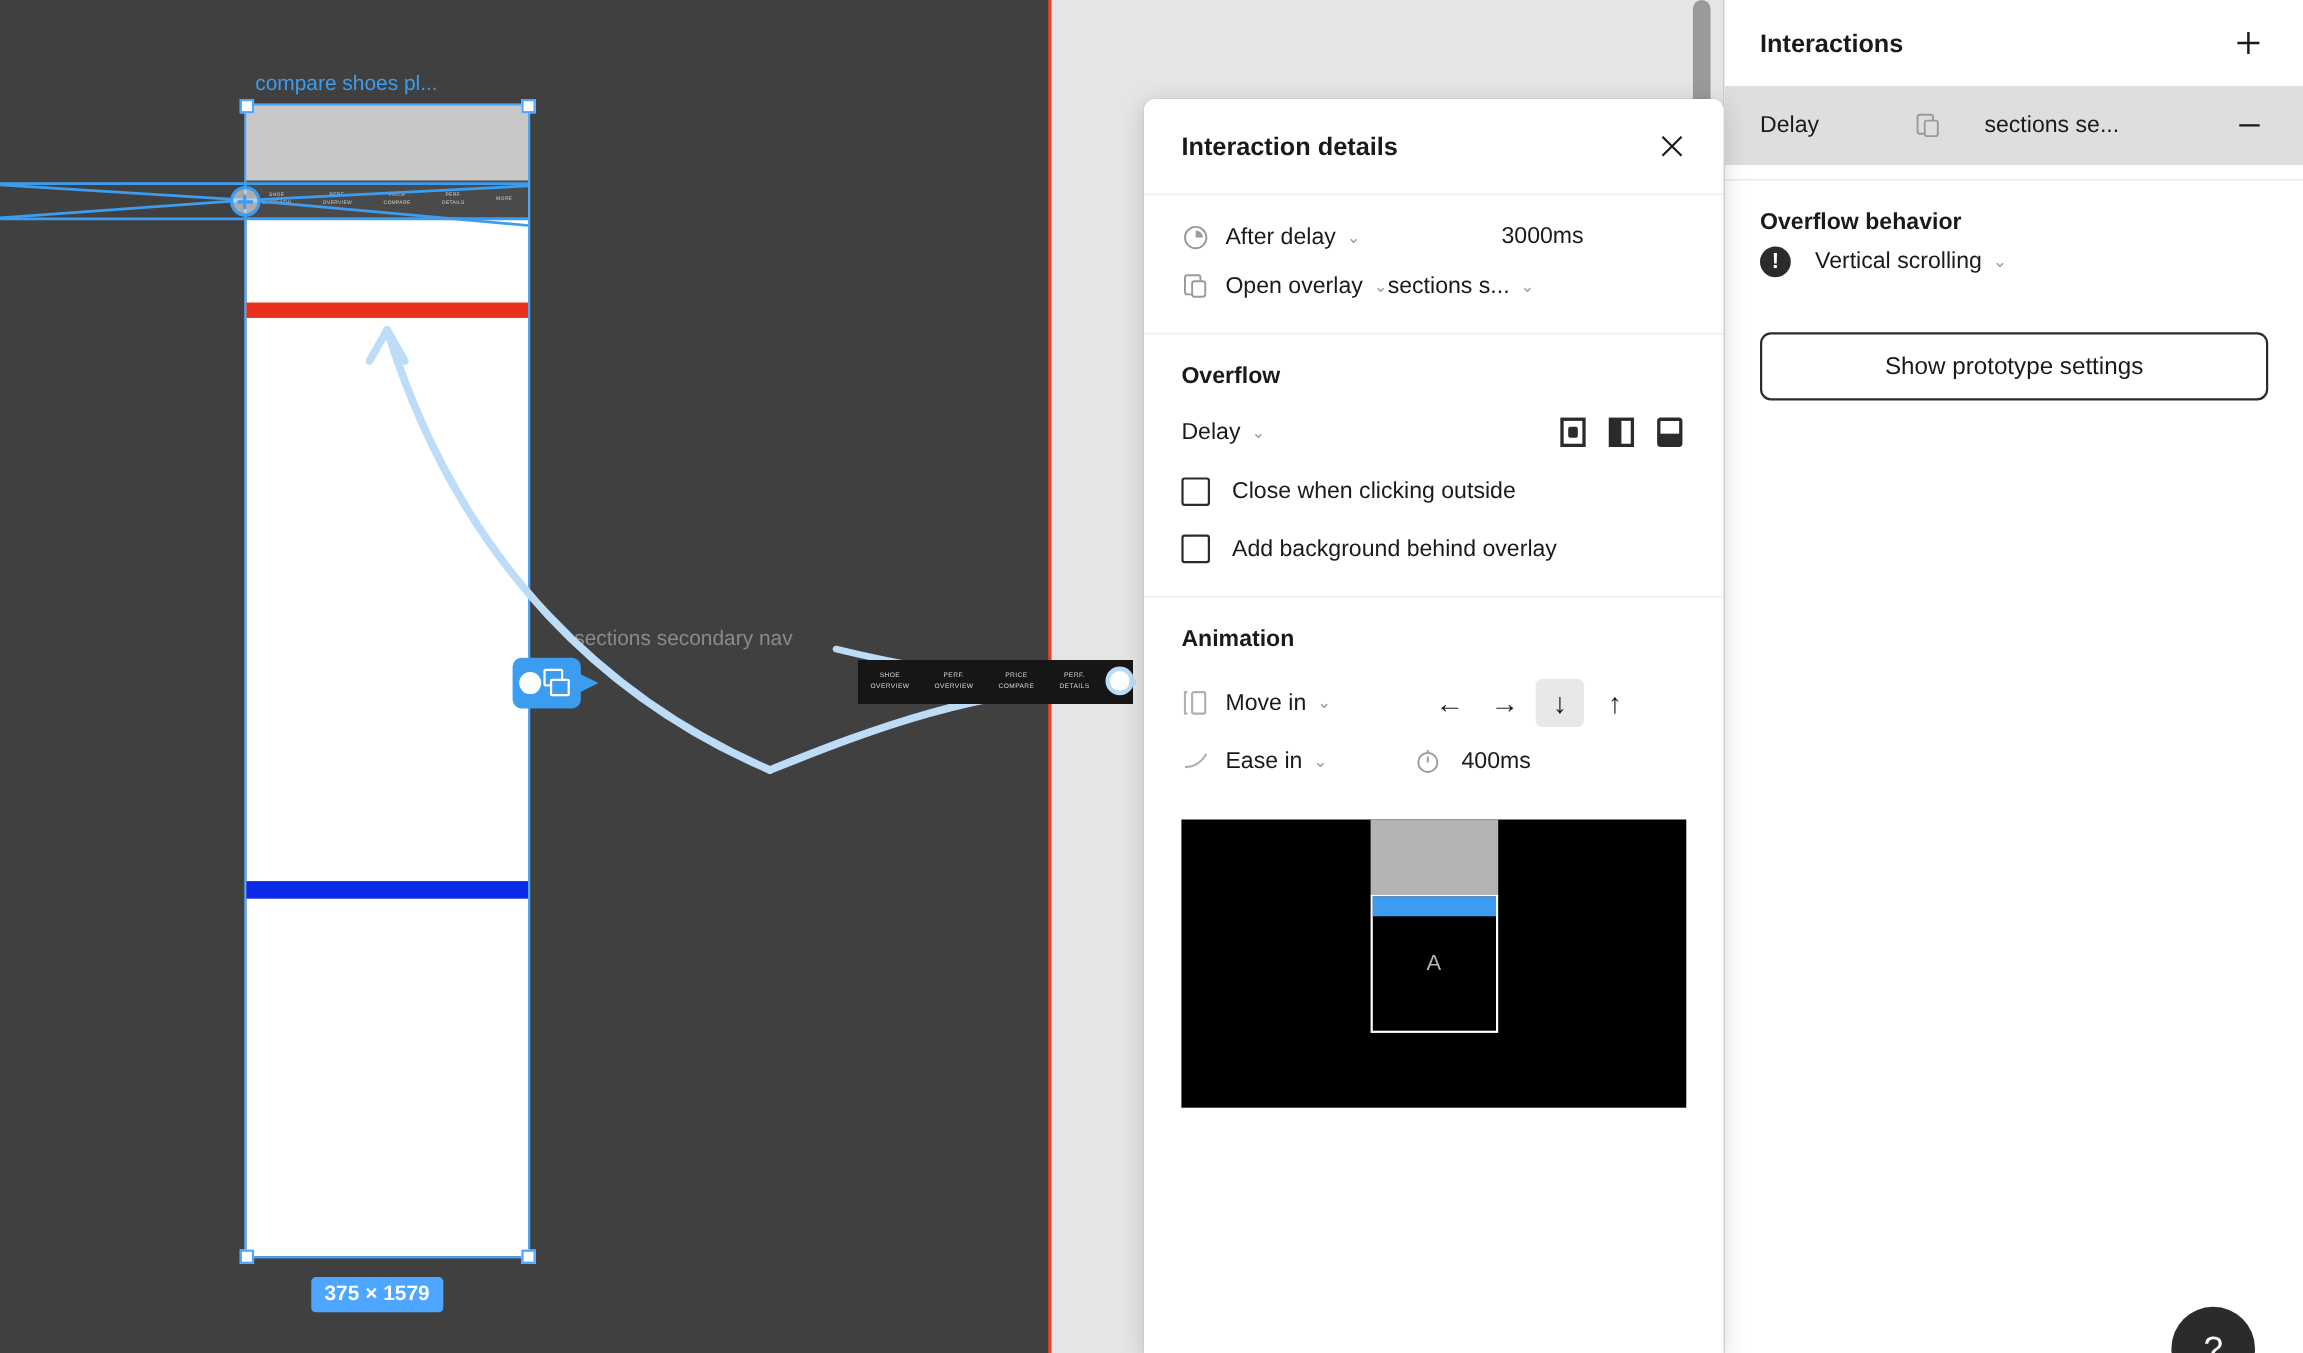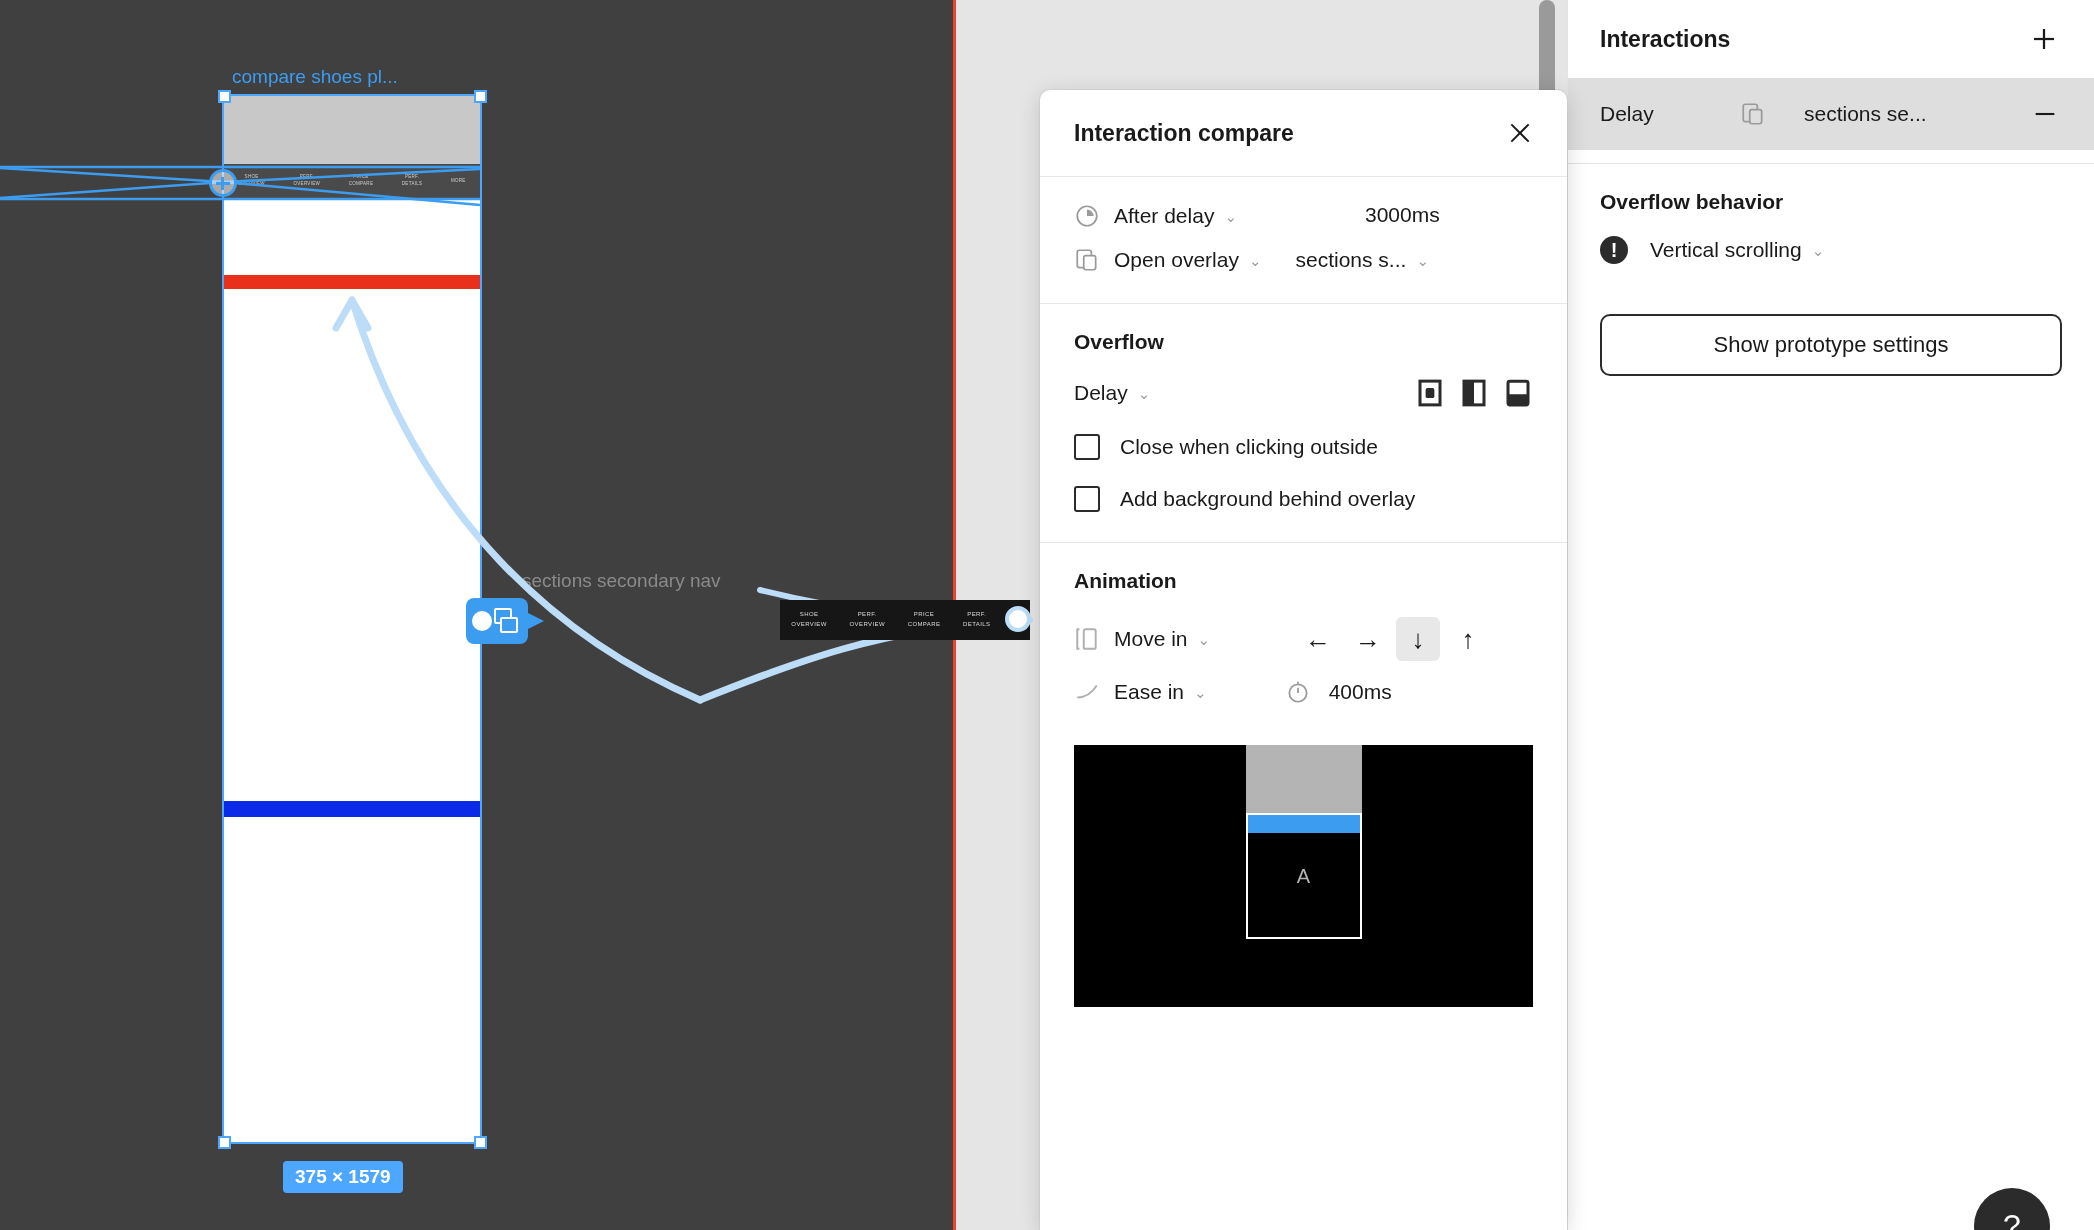--- a/index.html
+++ b/index.html
@@ -213,21 +213,21 @@
     width: 40px; flex: 0 0 40px;
     display: flex; align-items: center; justify-content: flex-start;
   }
   .dropdown {
     display: flex; align-items: center; gap: 10px;
     font-size: 21px; color: #1a1a1a; cursor: pointer;
   }
   .chev { color: #9a9a9a; font-size: 15px; line-height: 1; }
   .row-value { font-size: 21px; color: #1a1a1a; }
   .trigger-row .row-value { margin-left: 128px; }
-  .action-row .row-value { margin-left: 34px; }
+  .action-row .row-value { }
 
   .overlay-pos-row { display: flex; align-items: center; justify-content: space-between; }
   .pos-icons { display: flex; gap: 14px; }
   .pos-icon { width: 30px; height: 30px; cursor: pointer; }
 
   .check-row { display: flex; align-items: center; gap: 20px; margin-top: 26px; }
   .checkbox {
     width: 26px; height: 26px; border: 2px solid #2b2b2b;
     border-radius: 3px; background: #fff; flex: 0 0 26px; cursor: pointer;
   }
@@ -291,21 +291,21 @@
     height: 72px; padding: 0 32px;
     background: #dedede; cursor: pointer;
   }
   .rp-int-label { font-size: 21px; color: #1a1a1a; width: 140px; }
   .rp-int-icon { width: 64px; display: flex; align-items: center; }
   .rp-int-target { font-size: 21px; color: #1a1a1a; flex: 1; }
   .minus-btn { width: 34px; cursor: pointer; display: flex; align-items: center; justify-content: center; }
   .rp-divider { height: 14px; border-bottom: 1px solid #e3e3e3; }
 
   .rp-section { padding: 26px 32px 0 32px; }
-  .rp-section-title { font-size: 21px; font-weight: 700; color: #1a1a1a; margin-bottom: 22px; }
+  .rp-section-title { font-size: 21px; font-weight: 700; color: #1a1a1a; margin-bottom: 10px; }
   .overflow-row { display: flex; align-items: center; gap: 22px; }
   .warn-icon {
     width: 28px; height: 28px; border-radius: 50%;
     background: #2b2b2b; color: #fff;
     font-size: 20px; font-weight: 700;
     display: flex; align-items: center; justify-content: center;
     flex: 0 0 28px;
   }
   .proto-settings-btn {
     margin: 50px 32px 0 32px;
@@ -396,21 +396,21 @@
     <div class="handle h-br"></div>
 
     <div class="dim-badge">375 × 1579</div>
 
     <div class="v-scrollbar"></div>
   </div>
 
   <div class="dialog">
 
     <div class="dialog-header">
-      <div class="dialog-title">Interaction compare</div>
+      <div class="dialog-title">Interaction details</div>
       <div class="close-btn">
         <svg width="26" height="26" viewBox="0 0 24 24" fill="none" stroke="#1a1a1a" stroke-width="1.8">
           <line x1="4" y1="4" x2="20" y2="20"></line>
             <line x1="20" y1="4" x2="4" y2="20"></line>
         </svg>
       </div>
     </div>
 
     <div class="dlg-section">
       <div class="row trigger-row">

